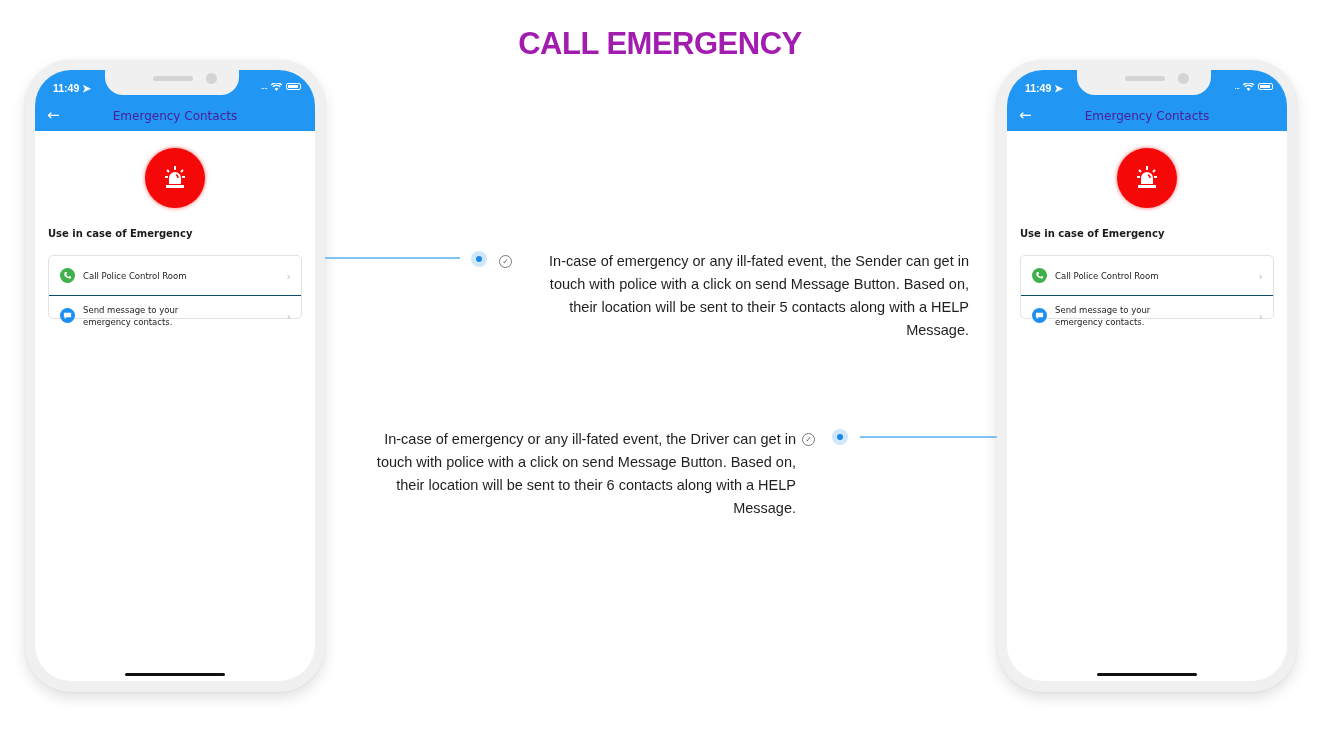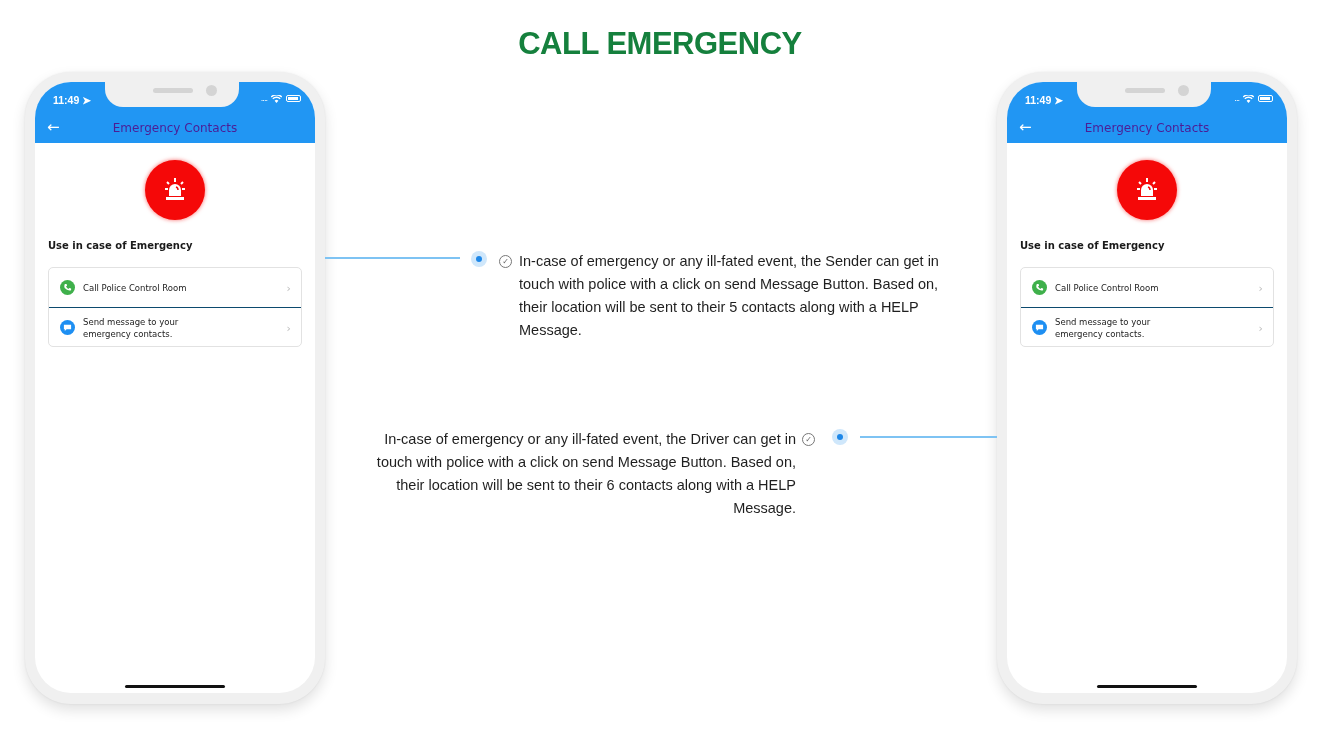--- a/index.html
+++ b/index.html
@@ -2,25 +2,25 @@
 <html><head>
 <meta charset="utf-8">
 <style>
   * { box-sizing: border-box; margin: 0; padding: 0; }
   html, body { width: 1320px; height: 747px; background: #ffffff; overflow: hidden; }
   body { position: relative; font-family: "DejaVu Sans", sans-serif; }
 
   .page-title {
     position: absolute; left: 0; top: 26px; width: 1320px; text-align: center;
     font-family: "Liberation Sans", sans-serif; font-weight: bold; font-size: 31px;
-    color: #15803d; letter-spacing: -0.5px;
+    color: #a21caf; letter-spacing: -0.5px;
   }
 
   .phone {
-    position: absolute; width: 300px; height: 632px; top: 72px;
+    position: absolute; width: 300px; height: 632px; top: 60px;
     background: #f0f0f0; border-radius: 46px;
     box-shadow: 0 6px 14px rgba(0,0,0,0.12), 0 0 2px rgba(0,0,0,0.08);
   }
   .phone.left { left: 25px; }
   .phone.right { left: 997px; }
   .screen {
     position: absolute; left: 10px; top: 10px; width: 280px; height: 611px;
     background: #ffffff; border-radius: 36px; overflow: hidden;
   }
   .appbar {
@@ -48,21 +48,21 @@
 
   .alarm {
     position: absolute; left: 110px; top: 78px; width: 60px; height: 60px; border-radius: 50%;
     background: #f50808; box-shadow: 0 0 4px rgba(245,8,8,0.6);
     display: flex; align-items: center; justify-content: center;
   }
   .section-title {
     position: absolute; left: 13px; top: 158px; font-weight: bold; font-size: 10px; color: #1a1a1a;
   }
   .card {
-    position: absolute; left: 13px; top: 185px; width: 254px; height: 80px;
+    position: absolute; left: 13px; top: 185px; width: 254px; height: 64px;
     border: 1px solid #e2e2e2; border-radius: 5px; background: #fff;
   }
   .row { position: relative; height: 39px; display: flex; align-items: center; padding-left: 11px; }
   .row + .row { border-top: 1px solid #0c4a6e; height: 40px; }
   .row-icon { width: 15px; height: 15px; border-radius: 50%; display: flex; align-items: center; justify-content: center; flex-shrink: 0; }
   .row-icon.green { background: #3fb04b; }
   .row-icon.blue { background: #1e8ff2; }
   .row-label { margin-left: 8px; font-size: 8.5px; color: #222; line-height: 12px; }
   .chevron { position: absolute; right: 10px; top: 50%; transform: translateY(-50%); color: #bcbcbc; font-size: 11px; }
   .home-bar { position: absolute; left: 90px; bottom: 5px; width: 100px; height: 3px; background: #111; border-radius: 2px; }
@@ -74,21 +74,21 @@
   }
   .dot::after { content: ""; width: 6px; height: 6px; border-radius: 50%; background: #1d87e8; }
   .check-icon {
     position: absolute; width: 13px; height: 13px; border: 1px solid #777; border-radius: 50%;
     font-size: 8px; color: #666; display: flex; align-items: center; justify-content: center;
   }
   .desc {
     position: absolute; font-family: "Liberation Sans", sans-serif; font-size: 14.5px;
     line-height: 23px; color: #1f1f1f;
   }
-  .desc.left { left: 519px; top: 250px; width: 450px; text-align: left; }
+  .desc.left { left: 519px; top: 250px; width: 450px; text-align: right; }
   .desc.right { left: 346px; top: 428px; width: 450px; text-align: right; }
 </style>
 </head>
 <body>
 
 <div class="page-title">CALL EMERGENCY</div>
 
 <div class="phone left">
   <div class="screen">
     <div class="appbar">

